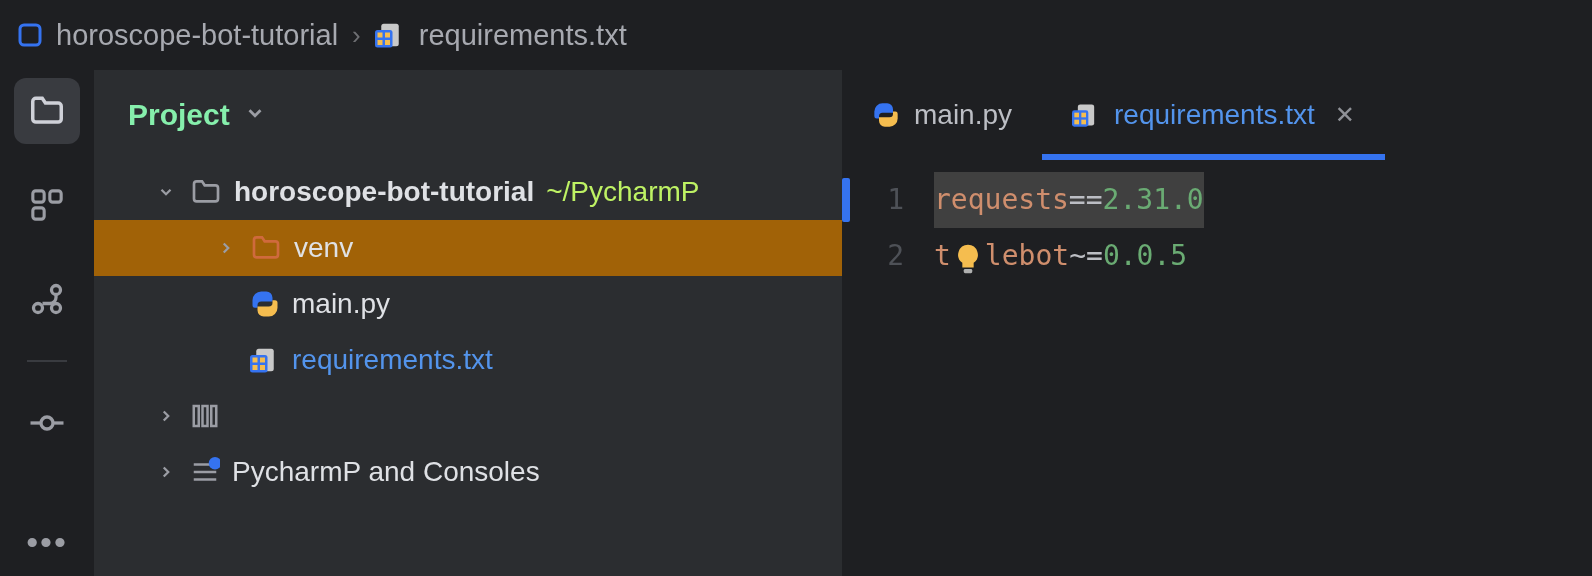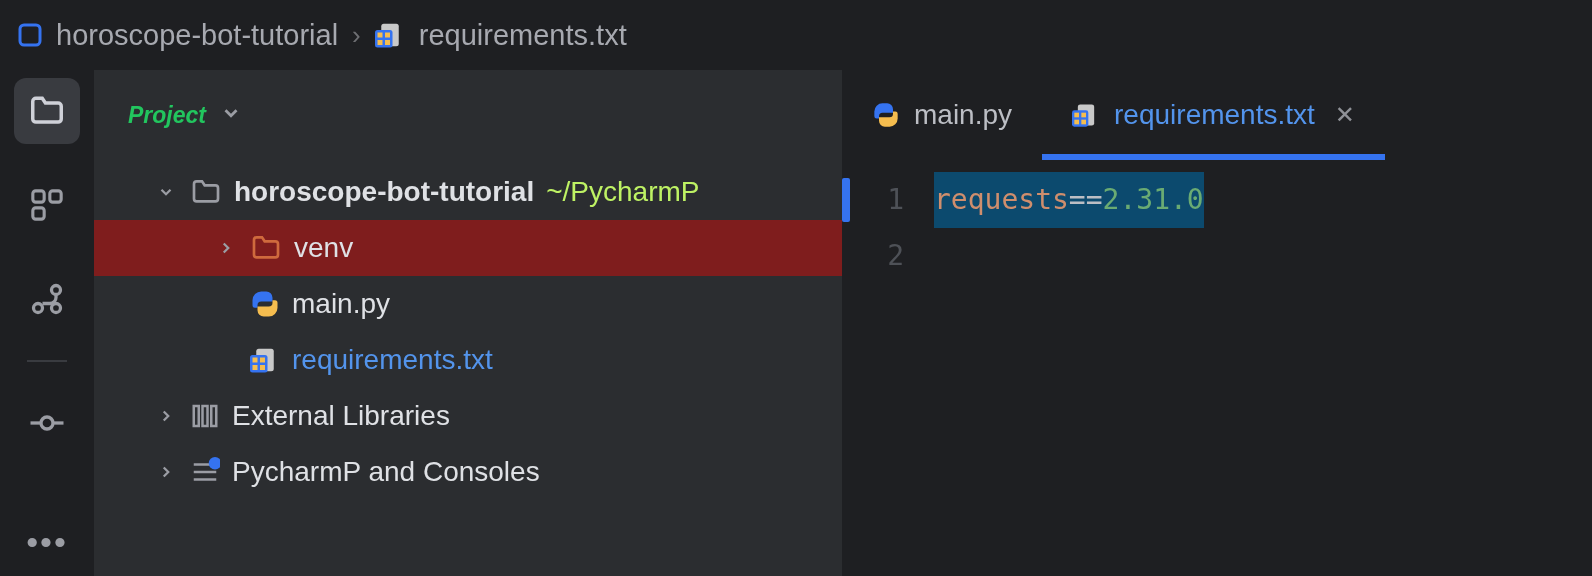--- a/index.html
+++ b/index.html
@@ -48,36 +48,36 @@
   flex-direction: column;
   overflow: hidden;
 }
 .panel-header {
   height: 90px;
   display: flex;
   align-items: center;
   padding-left: 34px;
   gap: 14px;
 }
-.panel-title { font-size: 23px; font-weight: 600; color: #22c55e; font-style: italic; }
+.panel-title { font-size: 30px; font-weight: 600; color: #86efac; }
 .chev-down { color: #9b9da4; }
 
 .tree { padding-top: 4px; }
 .tree-row {
   height: 56px;
   display: flex;
   align-items: center;
   gap: 12px;
   font-size: 28px;
   padding-left: 34px;
   white-space: nowrap;
 }
 .tree-row.depth1 { padding-left: 60px; }
 .tree-row.depth2 { padding-left: 120px; }
-.tree-row.sel-venv { background: #7f1d1d; }
+.tree-row.sel-venv { background: #a16207; }
 .tree-label { color: #dfe1e5; }
 .tree-label.sel { color: #5394ec; }
 .tree-hint { color: #bef264; }
 .arrow { width: 24px; color: #9b9da4; display: flex; justify-content: center; font-size: 20px; }
 .arrow.blank { visibility: hidden; }
 .row-bold { font-weight: 600; }
 
 .editor-area {
   flex: 1;
   display: flex;
@@ -119,21 +119,21 @@
 .gutter .ln.cur::before {
   content: "";
   position: absolute;
   left: 0; top: 6px; bottom: 6px;
   width: 8px;
   background: #3573f0;
   border-radius: 2px;
 }
 .code { padding-top: 12px; }
 .code .line { height: 56px; line-height: 56px; position: relative; }
-.code .line.cur { background: #0c4a6e; }
+.code .line.cur { background: #404040; }
 .tok-pkg { color: #cf8e6d; }
 .tok-op { color: #bcbec4; }
 .tok-ver { color: #6aab73; }
 
 .bulb {
   position: absolute;
   left: 17px; top: 11px;
   width: 34px; height: 34px;
 }
 
@@ -271,21 +271,20 @@
               <polyline points="9 6 15 12 9 18"></polyline>
             </svg>
         </span>
         <span class="ico">
           <svg width="30" height="30" viewBox="0 0 24 24" fill="none" stroke="#9b9da4" stroke-width="2">
               <rect x="3" y="4" width="4" height="16"></rect>
               <rect x="10" y="4" width="4" height="16"></rect>
               <rect x="17" y="4" width="4" height="16"></rect>
             </svg>
         </span>
-        <span class="tree-label">External Libraries</span>
       </div>
 
       <div class="tree-row depth1">
         <span class="arrow">
           <svg width="18" height="18" viewBox="0 0 24 24" fill="none" stroke="currentColor" stroke-width="3">
               <polyline points="9 6 15 12 9 18"></polyline>
             </svg>
         </span>
         <span class="ico">
           <svg width="30" height="30" viewBox="0 0 24 24" fill="none" stroke="#9b9da4" stroke-width="2">
@@ -329,16 +328,22 @@
 
     <div class="code-area">
       <div class="gutter">
         <div class="ln cur">1</div>
         <div class="ln">2</div>
       </div>
       <div class="code">
         <div class="line cur">
           <span class="tok-pkg">requests</span><span class="tok-op">==</span><span class="tok-ver">2.31.0</span>
         </div>
+        <div class="line">
+          <span class="tok-pkg">t</span><span class="bulb"><svg width="34" height="34" viewBox="0 0 24 24">
+                <path d="M12 2a7 7 0 0 0-4 12.7V18h8v-3.3A7 7 0 0 0 12 2z" fill="#f5bd4f"></path>
+                <rect x="9" y="19" width="6" height="3" rx="1" fill="#b0b0b0"></rect>
+              </svg></span><span class="tok-pkg" style="padding-left:34px">lebot</span><span class="tok-op">~=</span><span class="tok-ver">0.0.5</span>
+        </div>
       </div>
     </div>
   </div>
 </div>
 
 </body></html>

